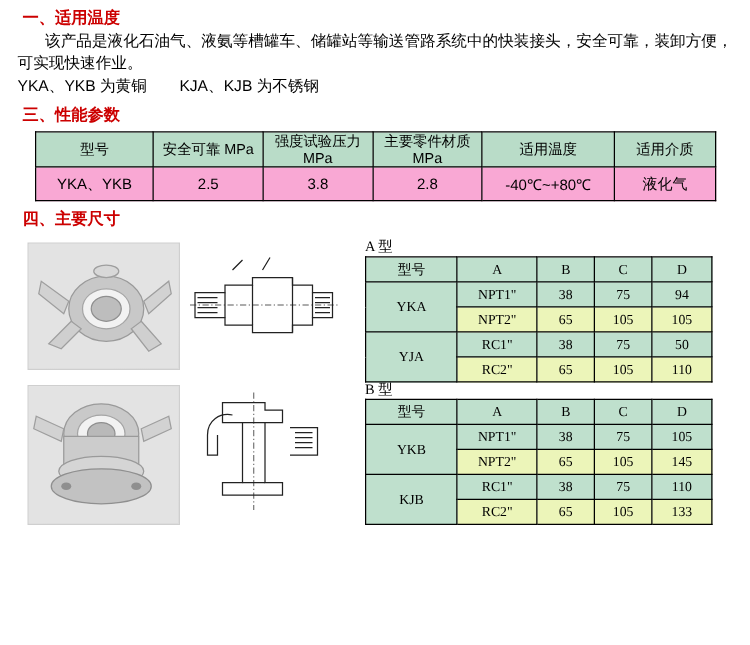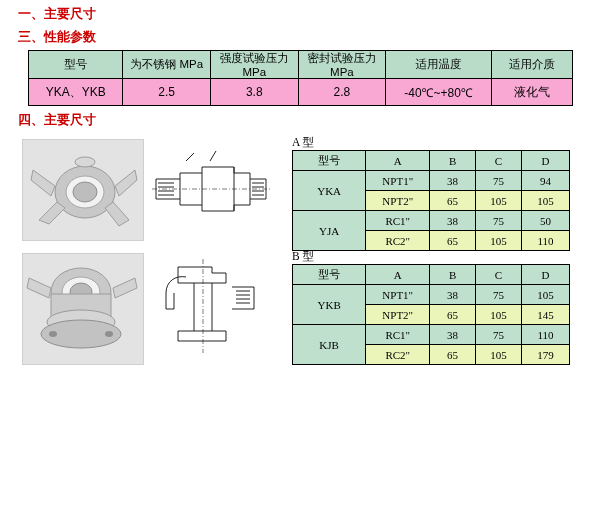--- a/index.html
+++ b/index.html
@@ -138,32 +138,36 @@
   .dim-b { left: 292px; top: 129px; }
 
   svg { display: block; }
 </style>
 </head>
 <body>
 
 <div class="page">
 
 
-  <div class="section-head">一、主要尺寸</div>
-
+  <div class="section-head">一、适用温度</div>
+  <div class="para"><span class="indent"></span><span>该产品是液化石油气、液氨等槽罐车、储罐站等输送管路系统中的快装接头，安全可靠，装卸方便，可实现快速作业。</span></div>
+
+  <div class="material-line">
+    <span>YKA、YKB 为黄铜</span><span class="gap"></span><span>KJA、KJB 为不锈钢</span>
+  </div>
 
   <div class="section-head">三、性能参数</div>
 
   <table class="spec">
     <thead>
       <tr>
         <th class="col-model">型号</th>
-        <th class="col-p">为不锈钢 MPa</th>
+        <th class="col-p">安全可靠 MPa</th>
         <th class="col-p">强度试验压力 MPa</th>
-        <th class="col-p">密封试验压力 MPa</th>
+        <th class="col-p">主要零件材质 MPa</th>
         <th class="col-temp">适用温度</th>
         <th class="col-media">适用介质</th>
       </tr>
     </thead>
     <tbody>
       <tr>
         <td>YKA、YKB</td>
         <td>2.5</td>
         <td>3.8</td>
         <td>2.8</td>
@@ -318,19 +322,19 @@
           <td class="c0" rowspan="2">KJB</td>
           <td>RC1"</td>
           <td>38</td>
           <td>75</td>
           <td>110</td>
         </tr>
         <tr class="alt">
           <td>RC2"</td>
           <td>65</td>
           <td>105</td>
-          <td>179</td>
+          <td>133</td>
         </tr>
       </tbody>
     </table>
 
   </div>
 </div>
 
 </body></html>

